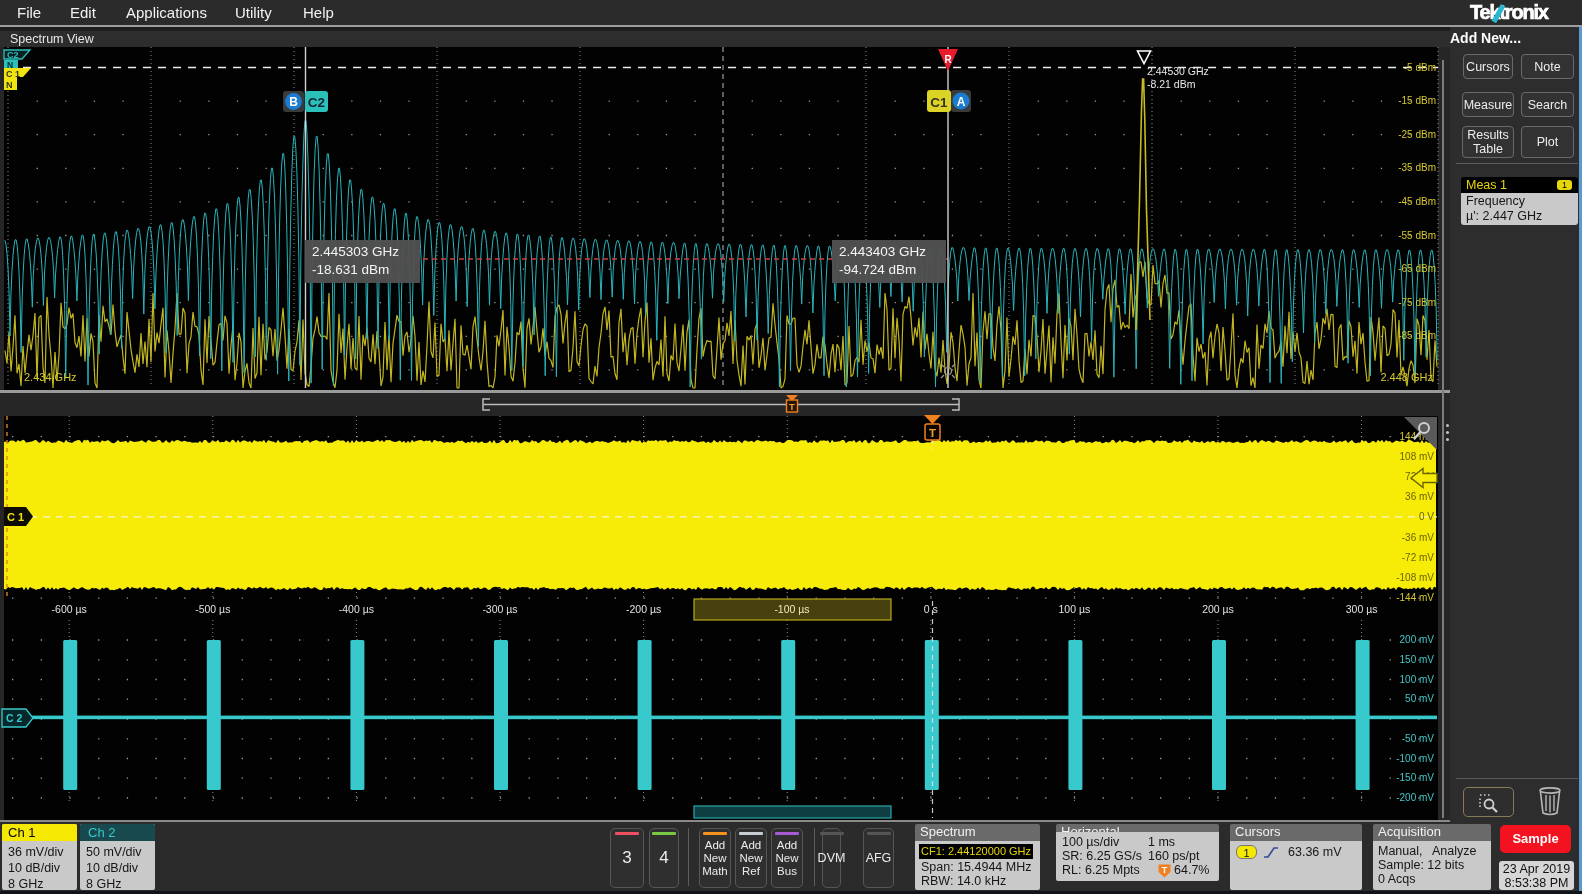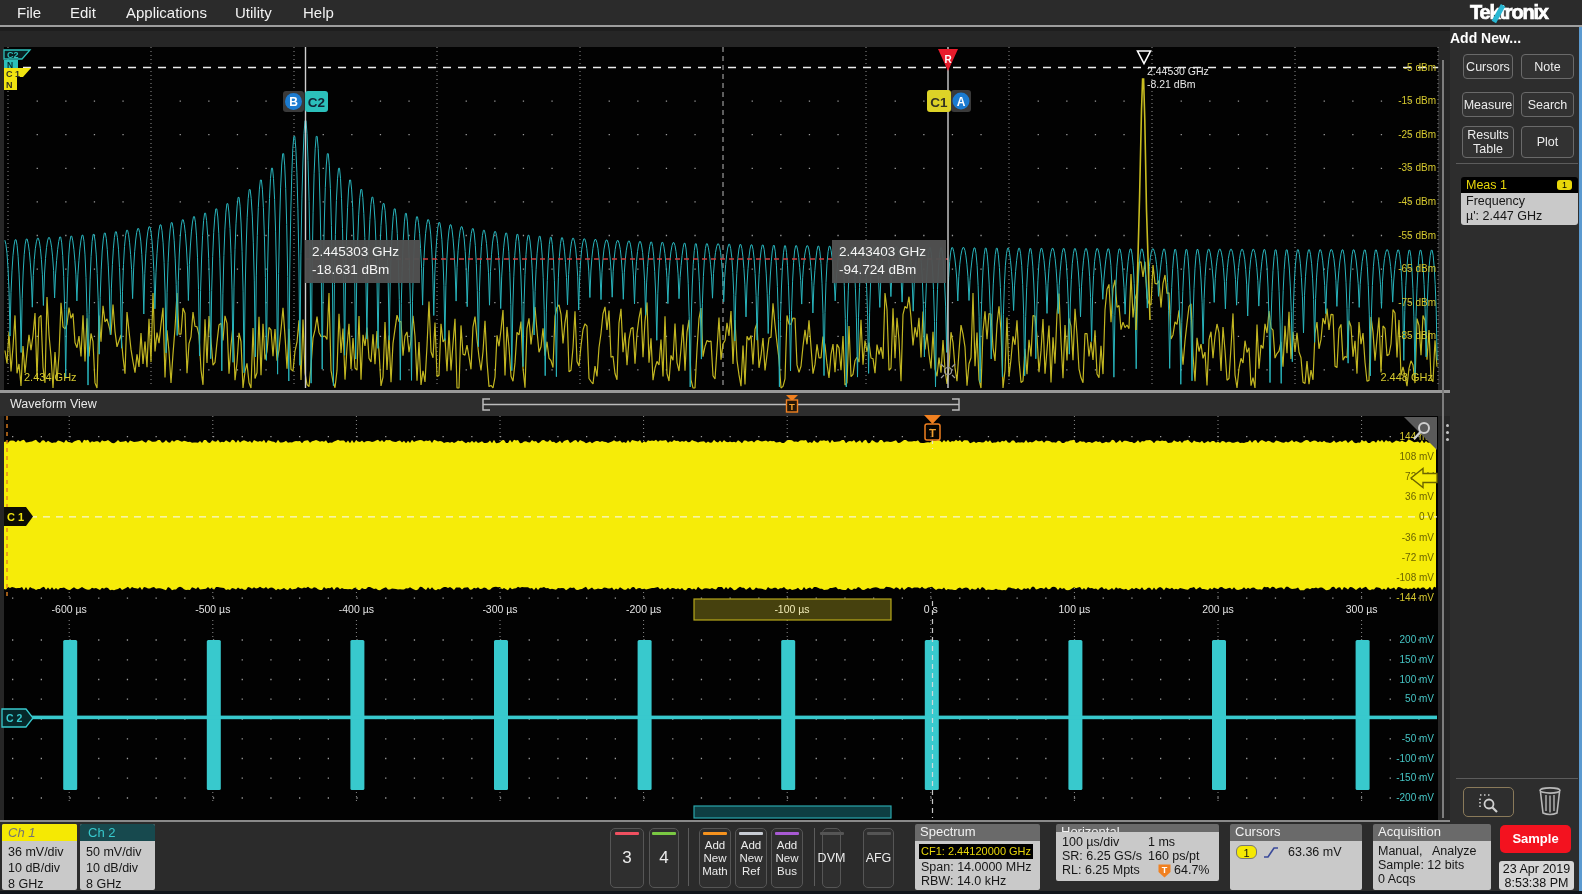--- a/index.html
+++ b/index.html
@@ -25,20 +25,21 @@
 <div class="menu" style="left:17px">File</div>
 <div class="menu" style="left:70px">Edit</div>
 <div class="menu" style="left:126px">Applications</div>
 <div class="menu" style="left:235px">Utility</div>
 <div class="menu" style="left:303px">Help</div>
 <div class="abs" style="left:0;top:25px;width:1582px;height:2px;background:#9e9e9e"></div>
 <div class="abs" style="left:1470px;top:1px;width:108px;height:24px;color:#fff;font-weight:bold;font-size:20px;letter-spacing:-1.2px;-webkit-text-stroke:0.7px #fff;">Tektronix</div>
 <div class="abs" style="left:1496px;top:4px;width:4.5px;height:19px;background:#29b7d3;transform:rotate(29deg);"></div>
 
 <div class="abs" style="left:0;top:27px;width:1450px;height:4px;background:#1e1e1e"></div>
+<div class="abs" style="left:0;top:31px;width:1450px;height:16px;background:#2d2d2d;color:#e8e8e8;font-size:12.5px;padding-left:10px;line-height:16px;">Spectrum View</div>
 
 <svg class="abs" style="left:0;top:0" width="1450" height="395" viewBox="0 0 1450 395">
   <rect x="4" y="47" width="1434" height="343" fill="#020202"></rect>
   <line x1="8" y1="47" x2="8" y2="386" stroke="#8d8d8d" stroke-width="1" stroke-dasharray="1,3"></line>
       <line x1="151" y1="47" x2="151" y2="386" stroke="#8d8d8d" stroke-width="1" stroke-dasharray="1,3"></line>
       <line x1="294" y1="47" x2="294" y2="386" stroke="#8d8d8d" stroke-width="1" stroke-dasharray="1,3"></line>
       <line x1="437" y1="47" x2="437" y2="386" stroke="#8d8d8d" stroke-width="1" stroke-dasharray="1,3"></line>
       <line x1="580" y1="47" x2="580" y2="386" stroke="#8d8d8d" stroke-width="1" stroke-dasharray="1,3"></line>
       <line x1="723" y1="47" x2="723" y2="386" stroke="#b9b9b9" stroke-width="1" stroke-dasharray="5,4"></line>
       <line x1="866" y1="47" x2="866" y2="386" stroke="#8d8d8d" stroke-width="1" stroke-dasharray="1,3"></line>
@@ -100,21 +101,20 @@
       <text x="1436" y="204.9" text-anchor="end" class="ylab">-45 dBm</text>
       <text x="1436" y="238.5" text-anchor="end" class="ylab">-55 dBm</text>
       <text x="1436" y="272.1" text-anchor="end" class="ylab">-65 dBm</text>
       <text x="1436" y="305.7" text-anchor="end" class="ylab">-75 dBm</text>
       <text x="1436" y="339.3" text-anchor="end" class="ylab">-85 dBm</text>
   <text x="24" y="381" class="ylab" style="font-size:11px">2.434 GHz</text>
   <text x="1433" y="381" text-anchor="end" class="ylab" style="font-size:11px">2.448 GHz</text>
 </svg>
 <div class="abs" style="left:0;top:390px;width:1450px;height:3px;background:#9a9a9a"></div>
 
-<div class="abs" style="left:0;top:393px;width:1450px;height:23px;background:#2d2d2d;color:#e8e8e8;font-size:12.5px;padding-left:10px;line-height:22px;">Waveform View</div>
 <svg class="abs" style="left:0;top:393px" width="1450" height="23" viewBox="0 0 1450 23">
   <line x1="483" y1="11.5" x2="959" y2="11.5" stroke="#bbb" stroke-width="1.5"></line>
   <path d="M490,6 L483,6 L483,17 L490,17" fill="none" stroke="#bbb" stroke-width="1.5"></path>
   <path d="M952,6 L959,6 L959,17 L952,17" fill="none" stroke="#bbb" stroke-width="1.5"></path>
   <polygon points="786,2 798,2 792,8" fill="#f08020"></polygon>
   <rect x="786.5" y="7" width="11" height="12" fill="#241607" stroke="#f08020" stroke-width="1.4"></rect>
   <text x="792" y="17" text-anchor="middle" style="fill:#f0a030;font-size:9.5px;font-weight:bold">T</text>
 </svg>
 
 <svg class="abs" style="left:0;top:0" width="1450" height="822" viewBox="0 0 1450 822">
@@ -239,42 +239,42 @@
   <path d="M4.5,6 L7,27 Q14,30 21,27 L23.5,6" fill="none" stroke="#b8b8b8" stroke-width="1.6"></path>
   <path d="M10,9v16M14,9.5v17M18,9v16" stroke="#b8b8b8" stroke-width="1.4"></path>
 </svg>
 
 <div class="abs" style="left:1500px;top:825px;width:71px;height:28px;background:#f3121f;border-radius:5px;color:#fff;font-weight:bold;font-size:13px;text-align:center;line-height:28px;">Sample</div>
 <div class="abs" style="left:1499px;top:861px;width:75px;height:29px;background:#d6d6d6;border-radius:3px;color:#111;font-size:12.5px;text-align:center;line-height:14px;padding-top:1px;">23 Apr 2019<br>8:53:38 PM</div>
 
 <div class="abs" style="left:0;top:822px;width:1450px;height:72px;background:#2b2b2b"></div>
 
 <div class="abs" style="left:2px;top:824px;width:75px;height:66px;background:#c9c9c9;border-radius:2px;">
-  <div style="height:17px;background:#f5e903;border-radius:2px 2px 0 0;color:#737373;font-size:13px;padding-left:6px;line-height:17px;font-style:italic;">Ch 1</div>
+  <div style="height:17px;background:#f5e903;border-radius:2px 2px 0 0;color:#000000;font-size:13px;padding-left:6px;line-height:17px;">Ch 1</div>
   <div style="color:#161616;font-size:12.5px;padding:3px 0 0 6px;line-height:16px;">36 mV/div<br>10 dB/div<br>8 GHz</div>
 </div>
 <div class="abs" style="left:80px;top:824px;width:75px;height:66px;background:#c9c9c9;border-radius:2px;">
   <div style="height:17px;background:#17494e;border-radius:2px 2px 0 0;color:#38c9cd;font-size:13px;padding-left:8px;line-height:17px;">Ch 2</div>
   <div style="color:#161616;font-size:12.5px;padding:3px 0 0 6px;line-height:16px;">50 mV/div<br>10 dB/div<br>8 GHz</div>
 </div>
 
 <div class="bbtn" style="left:610px;top:828px;width:34px;height:60px;font-size:17px;"><div class="stripe" style="background:#ef5060"></div>3</div>
 <div class="bbtn" style="left:649px;top:828px;width:30px;height:60px;font-size:17px;"><div class="stripe" style="background:#7ac943"></div>4</div>
 <div class="abs" style="left:688px;top:828px;width:1px;height:58px;background:#5c5c5c"></div>
 <div class="bbtn" style="left:699px;top:828px;width:32px;height:60px;font-size:11.5px;line-height:13px;"><div class="stripe" style="background:#f5921e"></div>Add<br>New<br>Math</div>
 <div class="bbtn" style="left:735px;top:828px;width:32px;height:60px;font-size:11.5px;line-height:13px;"><div class="stripe" style="background:#c8ccd4"></div>Add<br>New<br>Ref</div>
 <div class="bbtn" style="left:771px;top:828px;width:32px;height:60px;font-size:11.5px;line-height:13px;"><div class="stripe" style="background:#a85ad4"></div>Add<br>New<br>Bus</div>
 <div class="abs" style="left:814px;top:828px;width:1px;height:58px;background:#5c5c5c"></div>
 <div class="bbtn" style="left:822px;top:828px;width:19px;height:60px;font-size:12.5px;"><div class="stripe" style="background:#555"></div>DVM</div>
 <div class="bbtn" style="left:863px;top:828px;width:31px;height:60px;font-size:12.5px;"><div class="stripe" style="background:#555"></div>AFG</div>
 
 <div class="panel-h" style="left:915px;top:824px;width:125px;">Spectrum</div>
 <div class="panel-b" style="left:915px;top:841px;width:125px;height:49px;">
   <div style="position:absolute;left:4px;top:3px;width:114px;height:15px;background:#000;color:#e8d70a;font-size:11px;line-height:15px;padding-left:2px;white-space:nowrap;overflow:hidden;">CF1: 2.44120000 GHz</div>
-  <div style="position:absolute;left:6px;top:19px;">Span: 14.0000 MHz</div>
+  <div style="position:absolute;left:6px;top:19px;">Span: 15.4944 MHz</div>
   <div style="position:absolute;left:6px;top:33px;">RBW: 14.0 kHz</div>
 </div>
 
 <div class="panel-h" style="left:1056px;top:824px;width:163px;">Horizontal</div>
 <div class="panel-b" style="left:1056px;top:832px;width:163px;height:49px;">
   <div style="position:absolute;left:6px;top:3px;">100 µs/div</div>
       <div style="position:absolute;left:92px;top:3px;">1 ms</div>
   <div style="position:absolute;left:6px;top:17px;">SR: 6.25 GS/s</div>
       <div style="position:absolute;left:92px;top:17px;">160 ps/pt</div>
   <div style="position:absolute;left:6px;top:31px;">RL: 6.25 Mpts</div>

